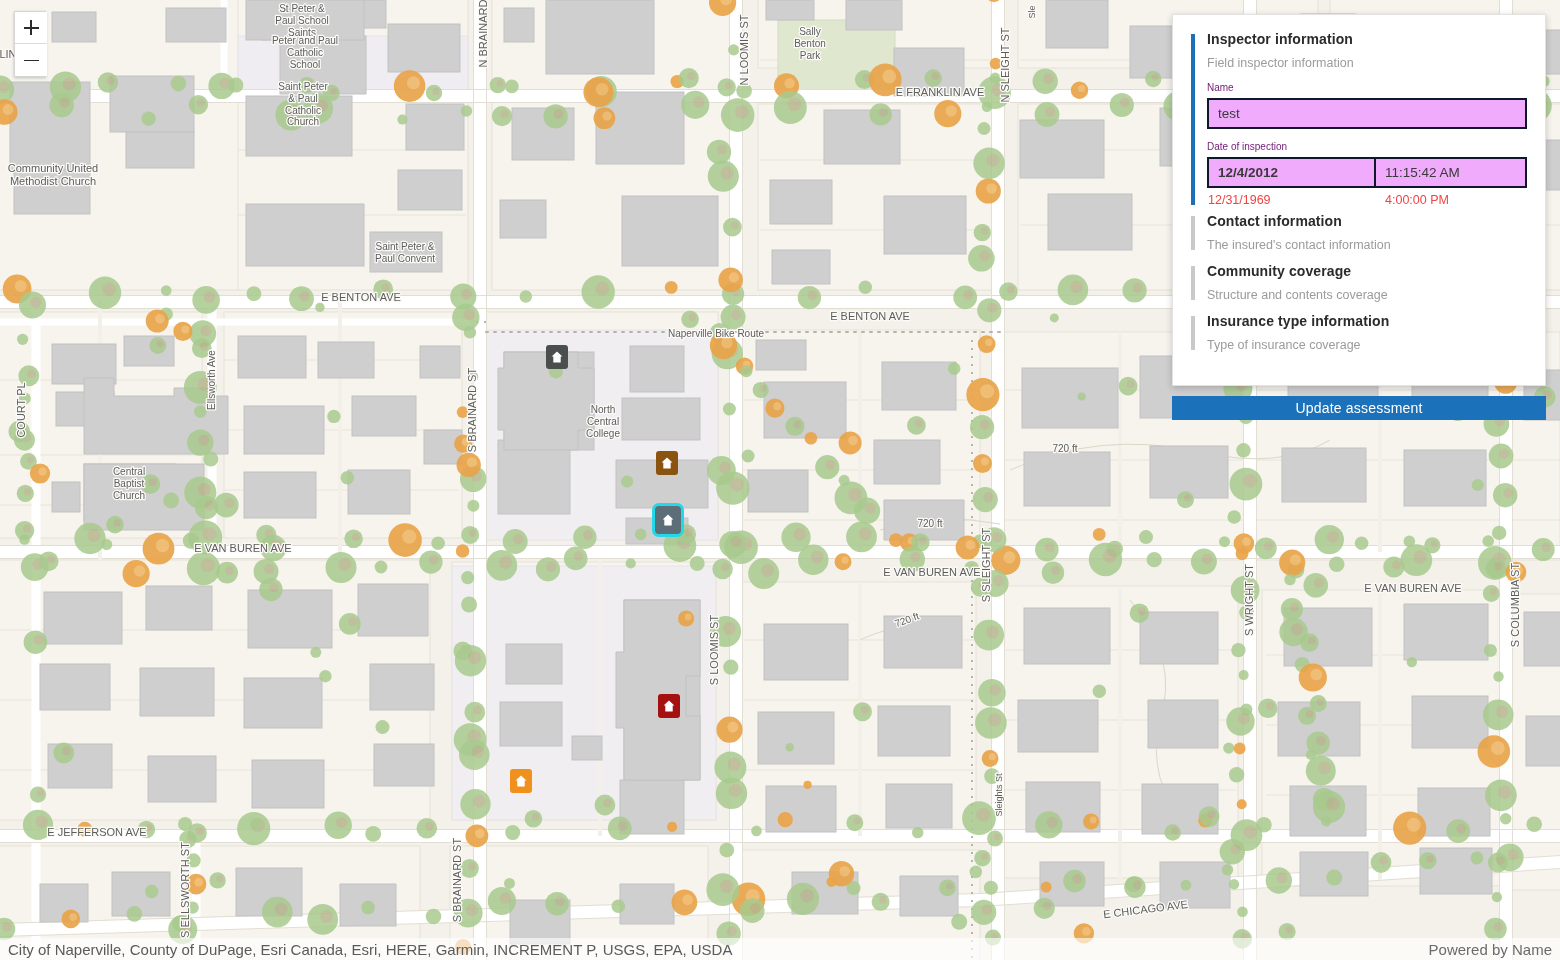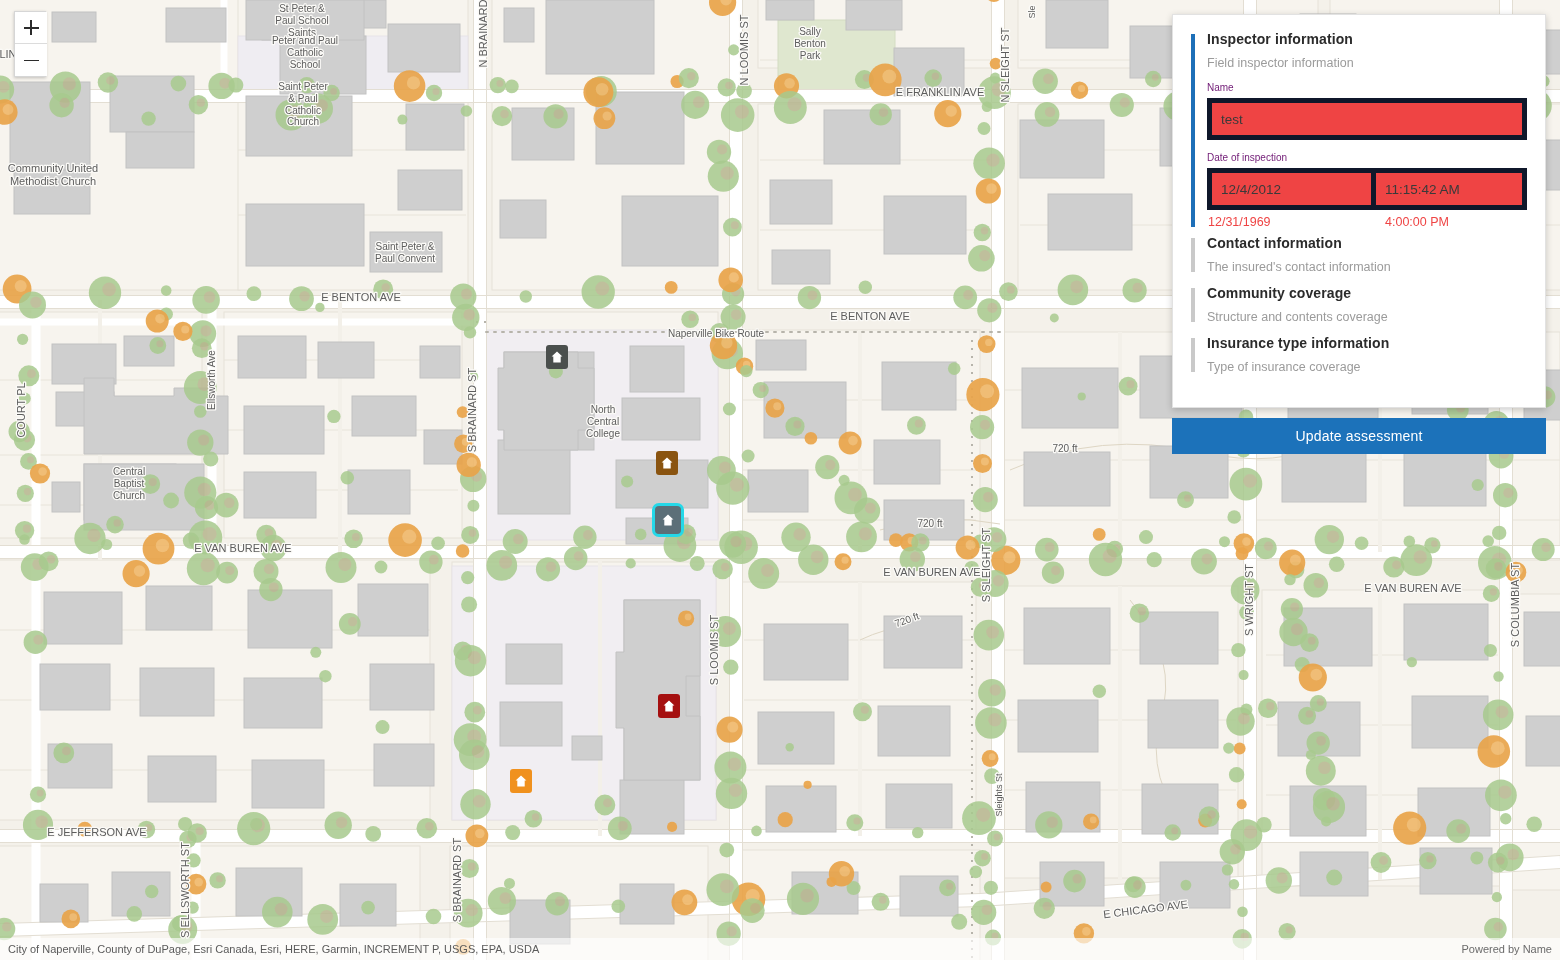--- a/index.html
+++ b/index.html
@@ -74,21 +74,21 @@
 
   
   #attribution {
     position: absolute;
     left: 0; right: 0; bottom: 0;
     height: 22px;
     display: flex;
     align-items: center;
     justify-content: space-between;
     padding: 0 8px;
-    font-size: 11px;
+    font-size: 15px;
     color: #5a5a5a;
     background: rgba(255,255,255,.62);
     z-index: 35;
     pointer-events: none;
   }
   #attribution span { pointer-events: auto; }
   #powered-by { color: #6b6b6b; }
 
   
   #panel-wrap {
@@ -133,49 +133,49 @@
   .field { margin-top: 12px; }
   .field-label {
     display: block;
     font-size: 10px;
     color: #701a75;
     margin-bottom: 5px;
   }
   .text-input {
     width: 100%;
     height: 31px;
-    padding: 16px 9px;
+    padding: 0 9px;
     font-size: 13.5px;
     font-family: "Liberation Sans", sans-serif;
     color: #3a3a3a;
-    border: 5px solid #0f172a;
-    background: #ef4444;
+    border: 2px solid #0f172a;
+    background: #f0abfc;
     border-radius: 0;
     outline: none;
   }
 
   .datetime-row { display: flex; }
   .datetime-row .text-input { border-radius: 0; }
-  .dt-date { flex: 0 0 169px; }
+  .dt-date { flex: 0 0 169px; font-weight: bold; }
   .dt-time { flex: 1 1 auto; border-left: none; }
 
   .hint-row {
     display: flex;
     margin-top: 5px;
     font-size: 12.5px;
     color: #ef4444;
   }
   .hint-date { flex: 0 0 169px; padding-left: 1px; }
   .hint-time { flex: 1 1 auto; padding-left: 9px; }
 
   #update-btn {
     display: block;
     width: 100%;
     margin-top: 10px;
-    height: 36px;
+    height: 24px;
     background: #1c72ba;
     color: #fff;
     font-size: 14px;
     font-family: "Liberation Sans", sans-serif;
     border: none;
     cursor: pointer;
     letter-spacing: .2px;
   }
 
   

